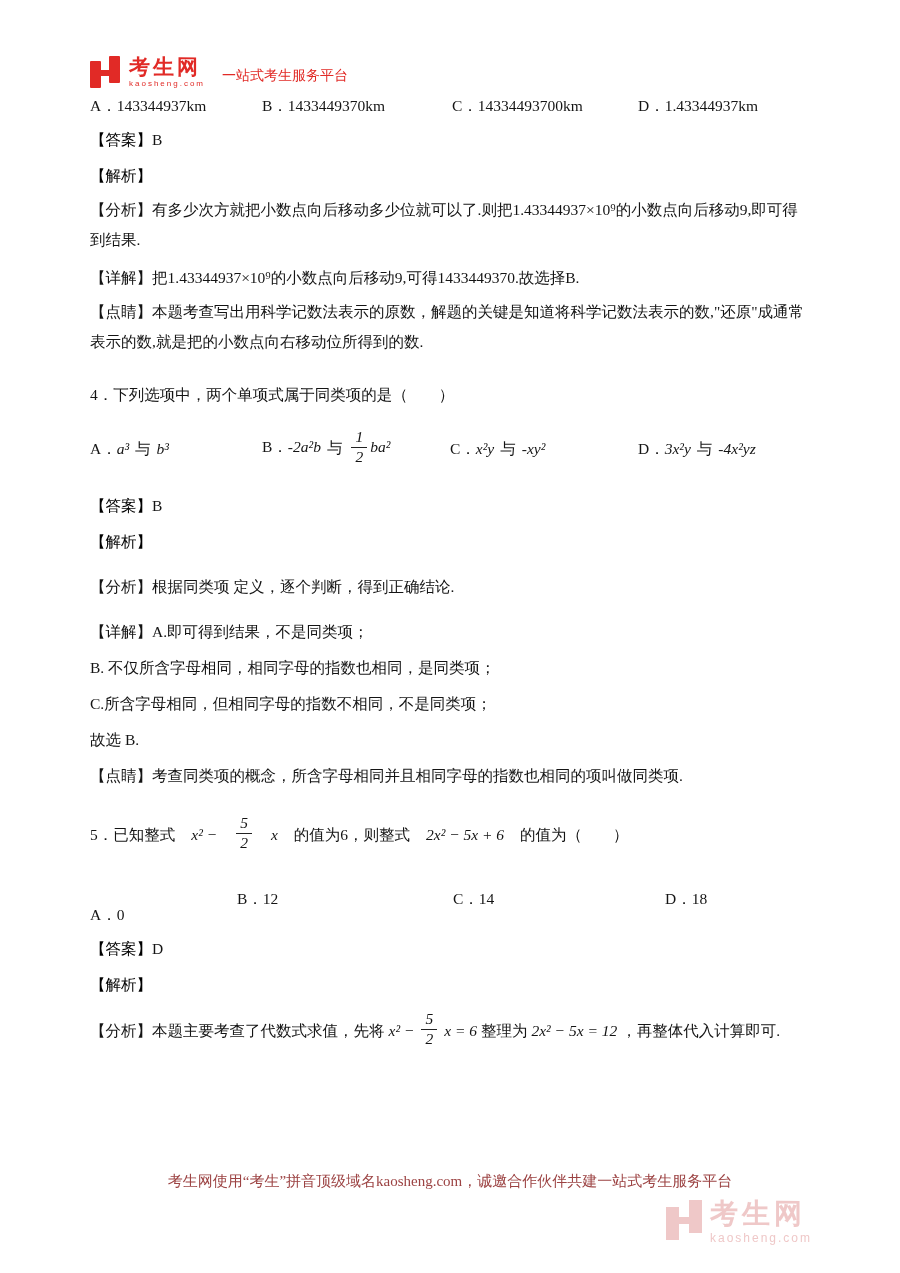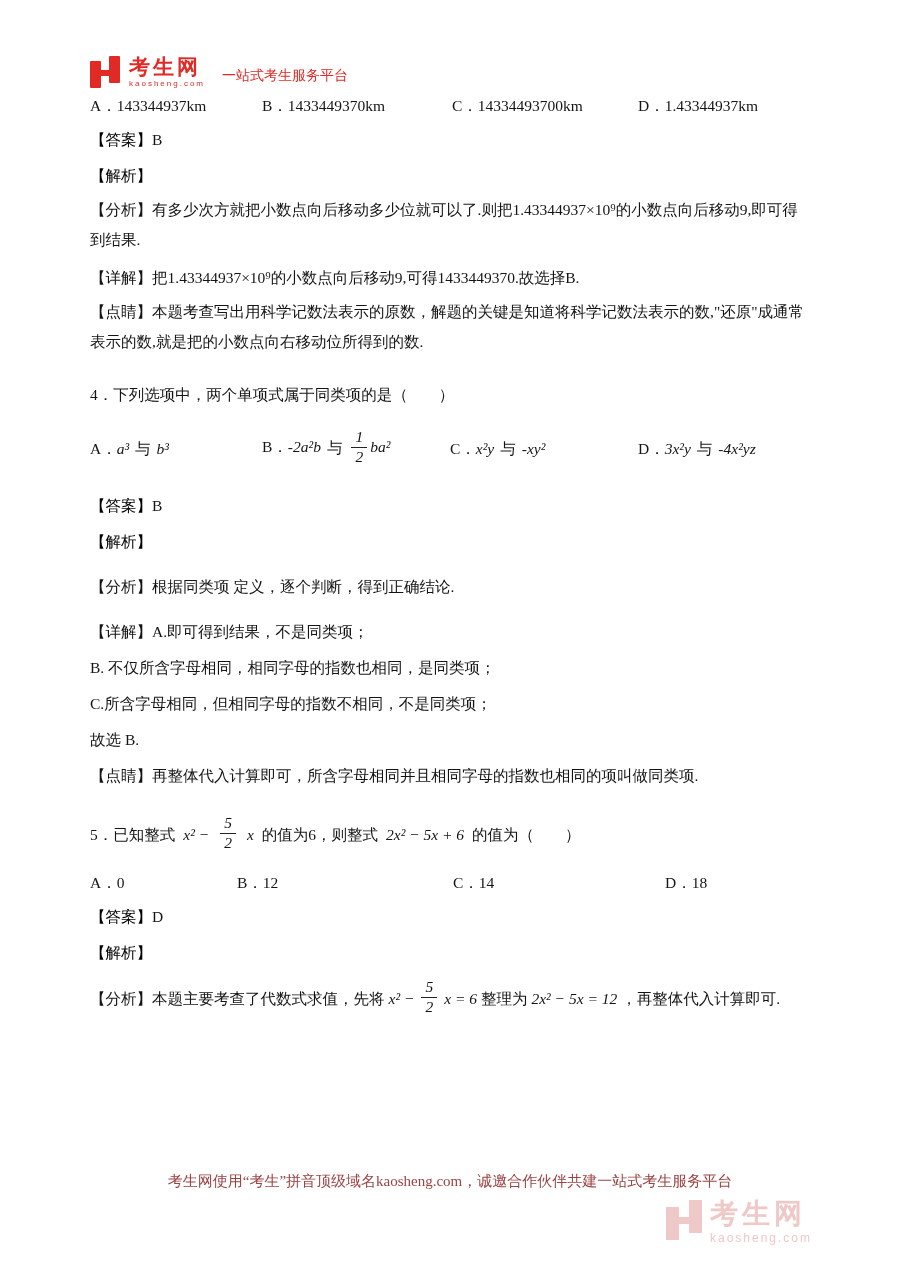--- a/index.html
+++ b/index.html
@@ -40,34 +40,34 @@
   .opt-row { display:flex; align-items:center; margin-top:8px; }
   .opt { flex:0 0 auto; white-space:nowrap; }
   .q3-opts .opt:nth-child(1){ width:172px; }
   .q3-opts .opt:nth-child(2){ width:190px; }
   .q3-opts .opt:nth-child(3){ width:186px; }
   .q4-opts { margin-top:16px; min-height:50px; }
   .q4-opts .opt:nth-child(1){ width:172px; }
   .q4-opts .opt:nth-child(2){ width:188px; }
   .q4-opts .opt:nth-child(3){ width:188px; }
   .q5-opts { margin-top:14px; }
-  .q5-opts .opt:nth-child(1){ width:147px; }
+  .q5-opts .opt:nth-child(1){ width:147px;margin-top:32px; }
   .q5-opts .opt:nth-child(2){ width:216px; }
   .q5-opts .opt:nth-child(3){ width:212px; }
   .mt-lg { margin-top:18px; }
 
   .math { font-style: italic; }
   .conj { margin: 0 6px; }
 
   .frac { display:inline-flex; flex-direction:column; align-items:center; text-align:center;
           font-style:italic; line-height:1.05; vertical-align:middle; margin:0 3px; position:relative; top:-2px; }
   .frac .fnum { padding:0 4px 1px; }
   .frac .fden { border-top:1.2px solid #222; padding:1px 4px 0; }
 
-  .q5-title { margin-top:22px; display:flex; align-items:center; gap:8px; min-height:48px; }
+  .q5-title { margin-top:22px; display:flex; align-items:center; gap:16px; min-height:48px; }
   .q5-fenxi { margin-top:6px; display:flex; align-items:center; gap:4px; min-height:54px; }
 
   
   .footer { position:absolute; left:0; right:0; top:1172px; text-align:center;
             font-size:15px; color:#9c4343; }
   .watermark { position:absolute; right:88px; top:1200px; display:flex; align-items:flex-start; gap:8px; }
   .wm-icon { position:relative; width:36px; height:40px; flex:0 0 auto; }
   .wm-icon::before, .wm-icon::after { content:""; position:absolute; width:13px; background:#efc8c8; }
   .wm-icon::before { left:0; top:7px; bottom:0; }
   .wm-icon::after  { right:0; top:0; bottom:7px; }
@@ -118,21 +118,21 @@
       <span class="opt"><span>C．</span><span class="math">x²y</span><span class="conj">与</span><span class="math">-xy²</span></span>
       <span class="opt"><span>D．</span><span class="math">3x²y</span><span class="conj">与</span><span class="math">-4x²yz</span></span>
     </div>
     <p class="mt-lg"><span class="blue">【答案】</span><span>B</span></p>
     <p><span class="blue">【解析】</span></p>
     <p class="mt-lg">【分析】根据同类项 定义，逐个判断，得到正确结论.</p>
     <p class="mt-lg">【详解】A.即可得到结果，不是同类项；</p>
     <p>B. 不仅所含字母相同，相同字母的指数也相同，是同类项；</p>
     <p>C.所含字母相同，但相同字母的指数不相同，不是同类项；</p>
     <p>故选 B.</p>
-    <p>【点睛】再整体代入计算即可，所含字母相同并且相同字母的指数也相同的项叫做同类项.</p>
+    <p>【点睛】考查同类项的概念，所含字母相同并且相同字母的指数也相同的项叫做同类项.</p>
 
     <div class="q5-title">
       <span>5．已知整式</span>
       <span class="math">x² −</span>
       <span class="frac">
           <span class="fnum">5</span>
           <span class="fden">2</span>
         </span>
       <span class="math">x</span>
       <span>的值为6，则整式</span>

